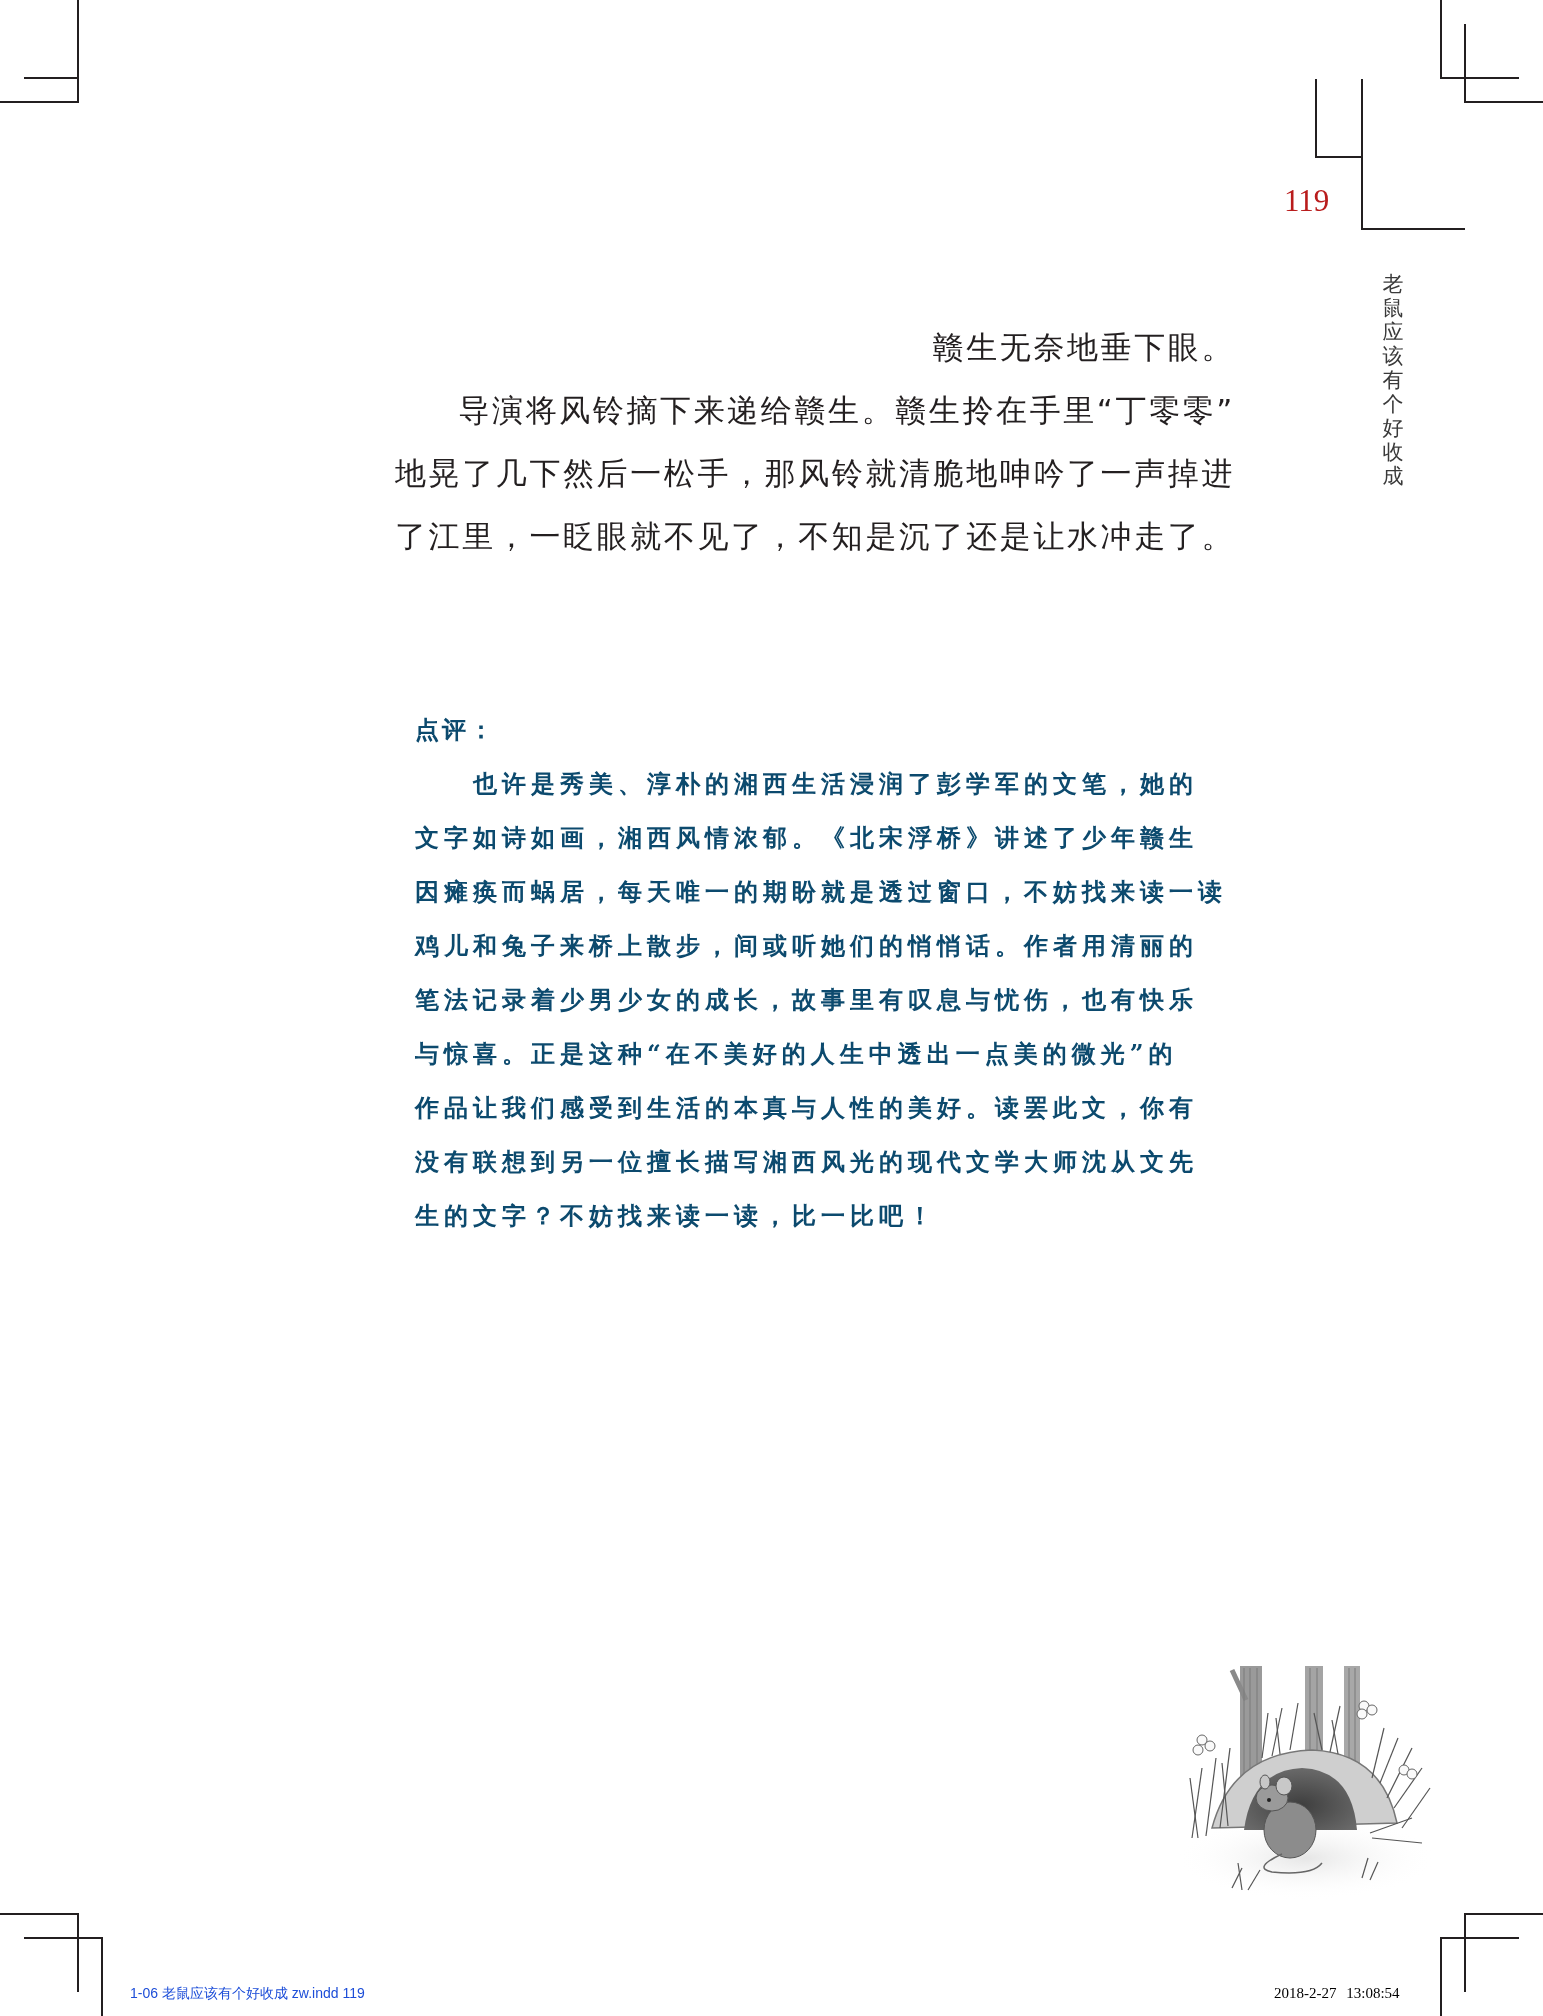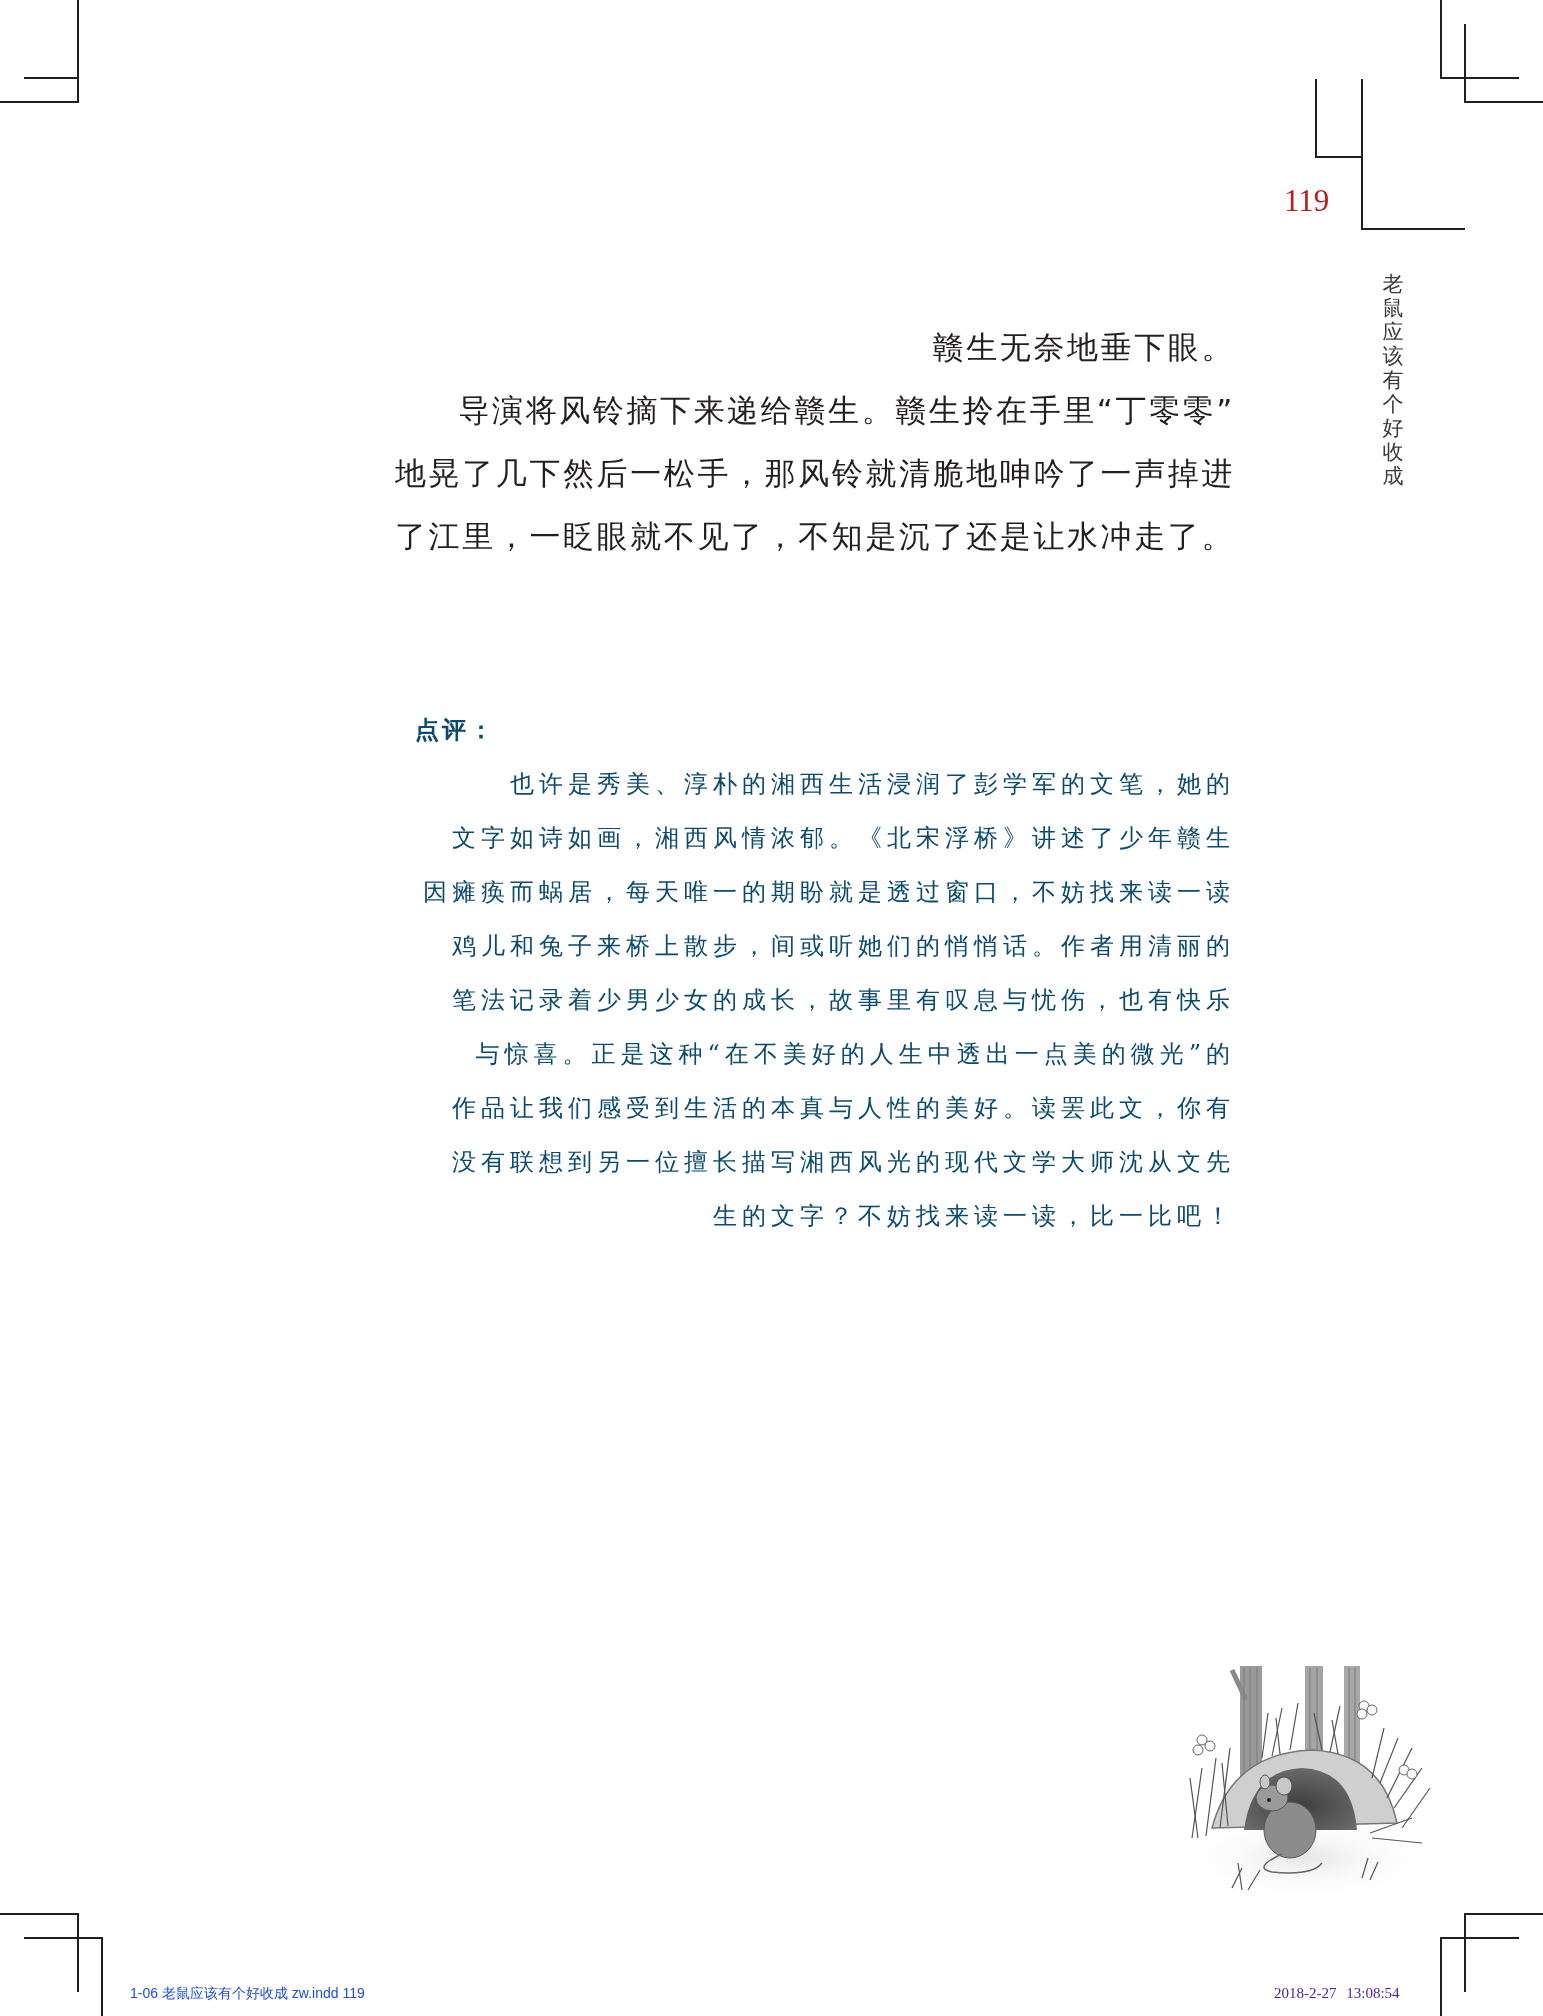--- a/index.html
+++ b/index.html
@@ -8,25 +8,25 @@
   .h { height: 2px; }
   .v { width: 2px; }
   .page-number { position: absolute; left: 1284px; top: 183px; font-family: "Liberation Serif", "DejaVu Serif", serif; font-size: 31px; color: #b91c1c; letter-spacing: 0px; }
   .running-title { position: absolute; left: 1381px; top: 272px; width: 24px; font-family: "DejaVu Sans", "Liberation Sans", sans-serif; font-size: 21px; line-height: 24px; color: #3a3a3a; text-align: center; }
   .running-title span { display: block; }
   .body-text { position: absolute; left: 355px; top: 316px; width: 880px; font-family: "DejaVu Sans", "Liberation Sans", sans-serif; font-size: 31px; letter-spacing: 2.6px; line-height: 63px; color: #231f20; text-align: right; }
   .body-line { white-space: nowrap; height: 63px; }
   .indent { padding-left: 70px; }
   .comment { position: absolute; left: 415px; top: 703px; width: 820px; font-family: "DejaVu Serif", "Liberation Serif", serif; font-size: 24px; letter-spacing: 5px; color: #0c4a6e; }
   .comment-heading { height: 54px; line-height: 54px; font-weight: bold; letter-spacing: 3px; }
-  .comment-line { white-space: nowrap; height: 54px; line-height: 54px; font-weight: normal; text-align: right; }
+  .comment-line { white-space: nowrap; height: 54px; line-height: 54px; font-weight: bold; }
   .comment-line.indent { padding-left: 58px; }
   .illustration { position: absolute; left: 1172px; top: 1658px; width: 268px; height: 248px; }
   .footer-file { position: absolute; left: 130px; top: 1985px; font-family: Liberation Sans, sans-serif; font-size: 14px; color: #1d4ed8; white-space: nowrap; }
-  .footer-date { position: absolute; left: 1274px; top: 1985px; font-family: "Liberation Serif", "DejaVu Serif", serif; font-size: 15px; color: #4c1d95; white-space: nowrap; word-spacing: 6px; }
+  .footer-date { position: absolute; left: 1274px; top: 1985px; font-family: "Liberation Serif", "DejaVu Serif", serif; font-size: 15px; color: #000000; white-space: nowrap; word-spacing: 6px; }
 </style>
 </head>
 <body>
 
 <div class="mark v" style="left:77px; top:0; height:79px;"></div>
 <div class="mark h" style="left:24px; top:77px; width:55px;"></div>
 <div class="mark v" style="left:77px; top:24px; height:79px;"></div>
 <div class="mark h" style="left:0; top:101px; width:79px;"></div>
 
 <div class="mark v" style="left:1440px; top:0; height:79px;"></div>

